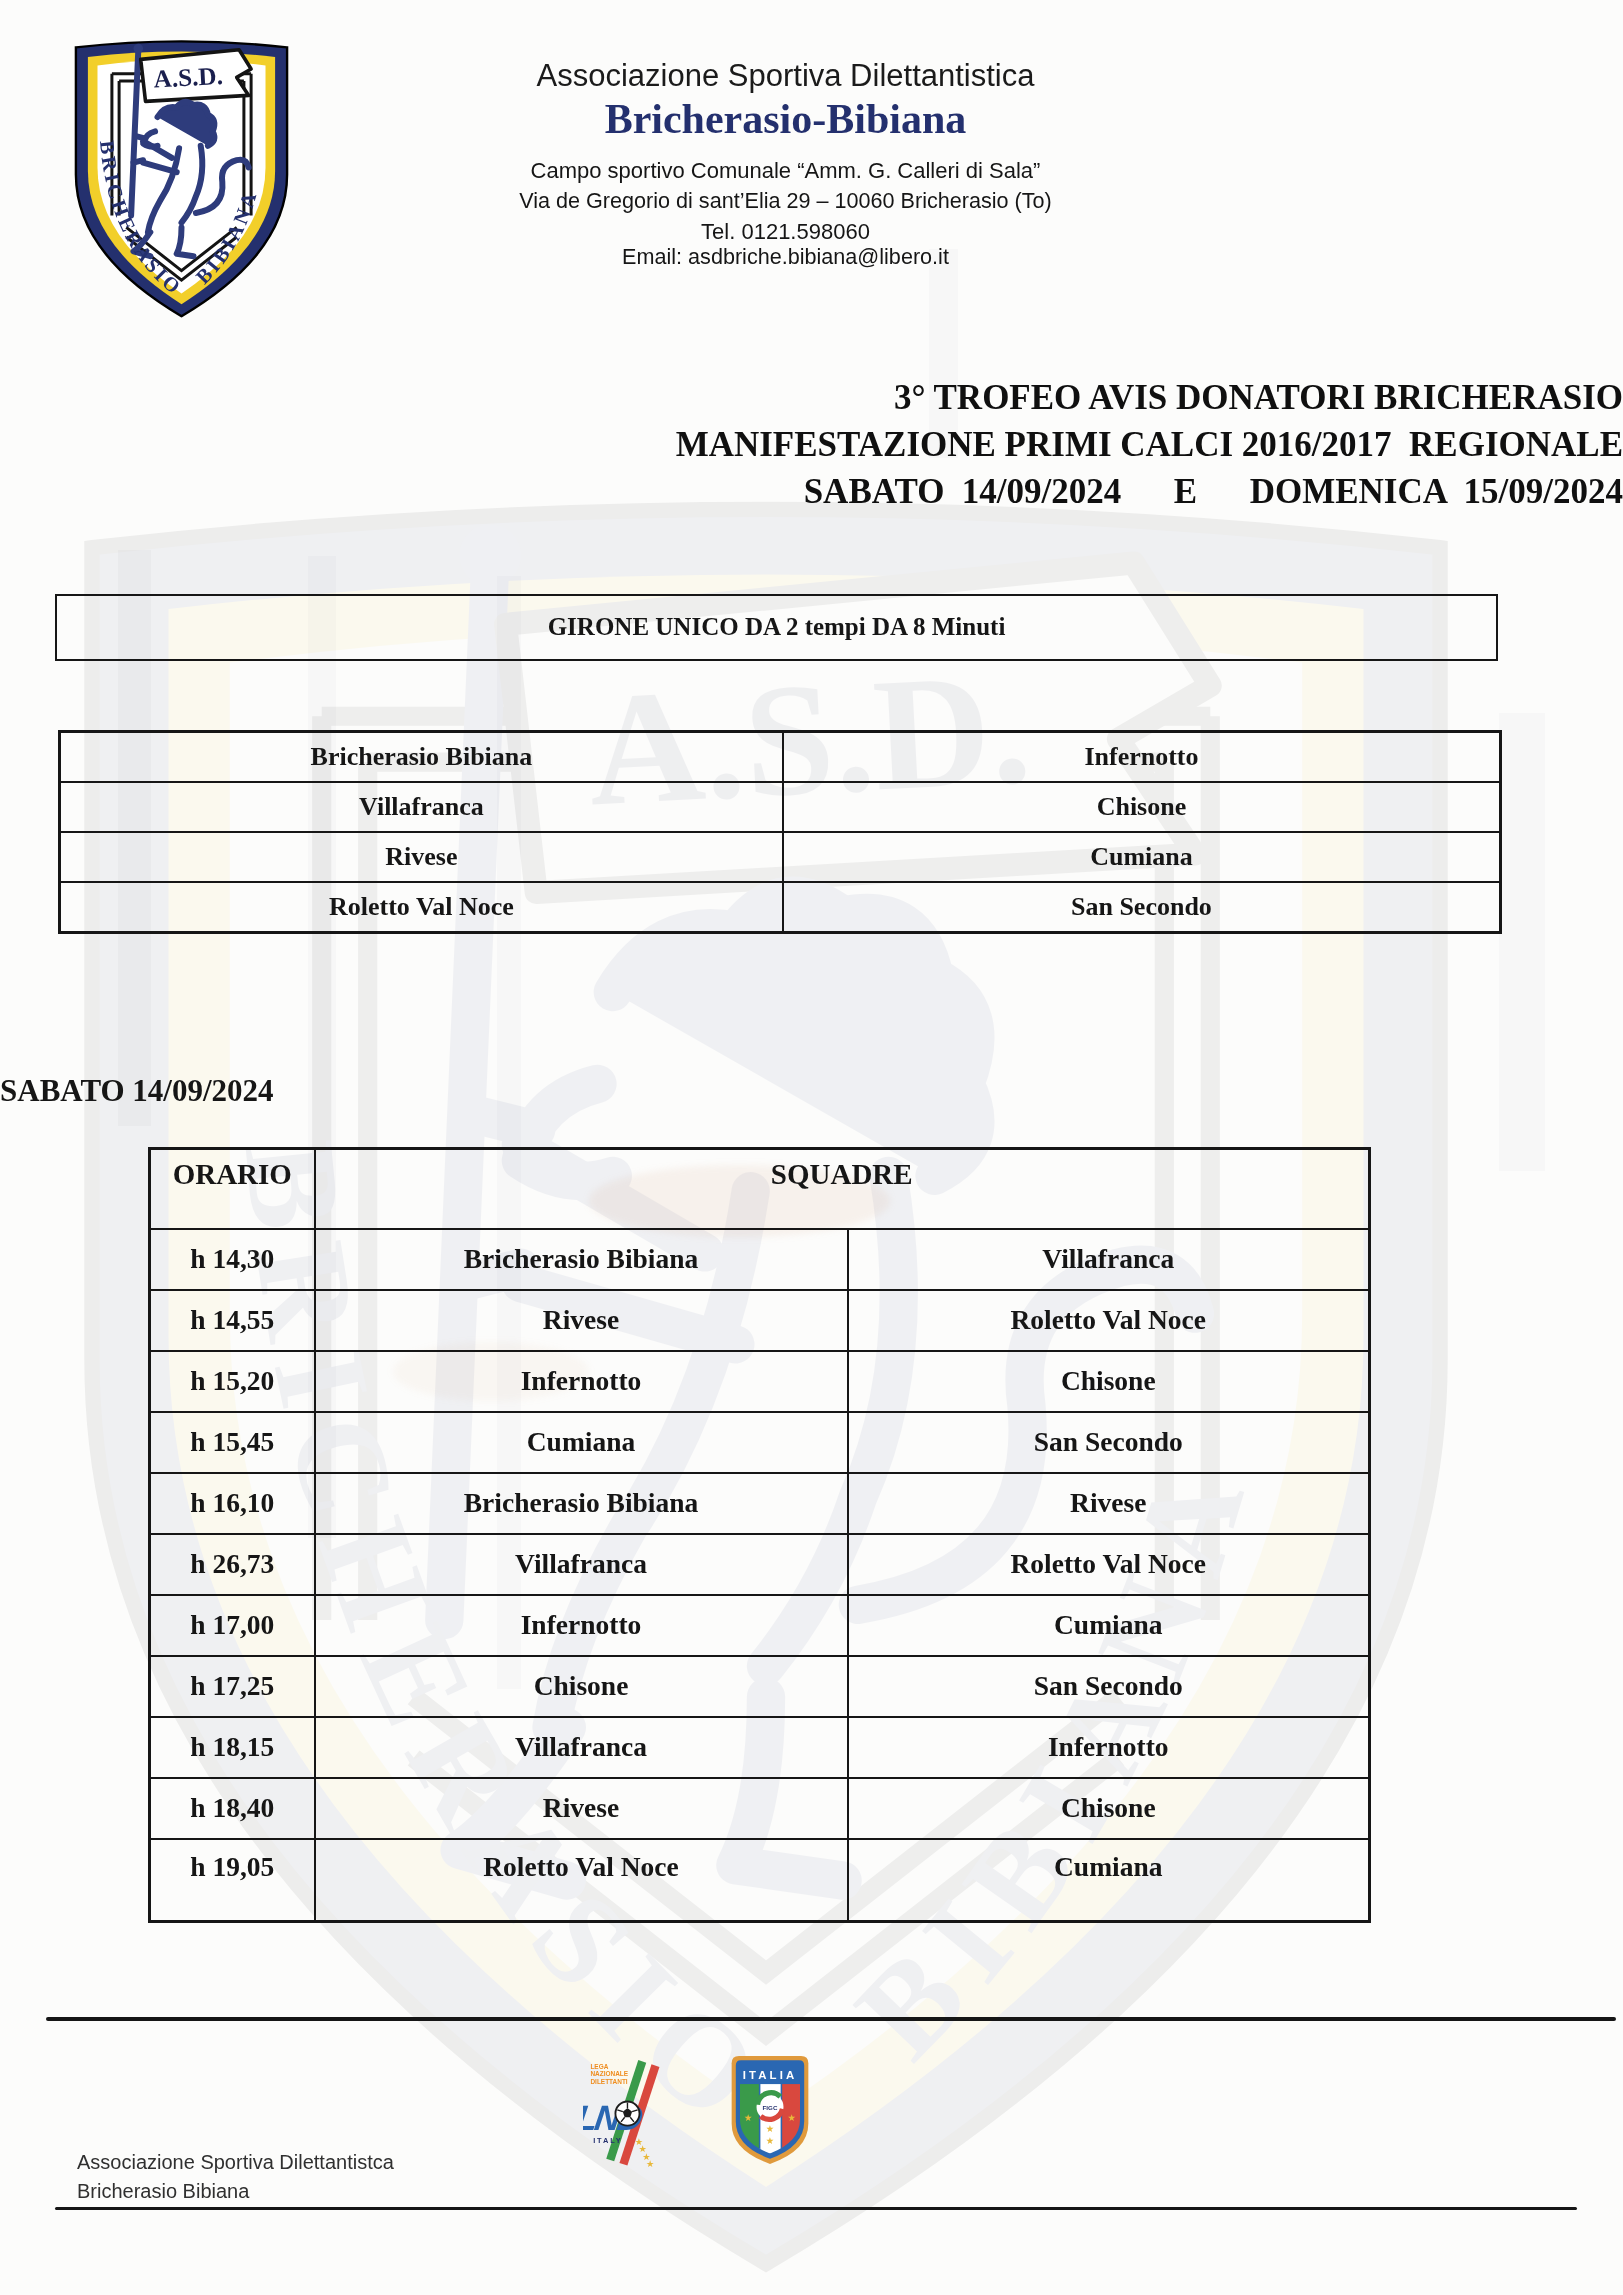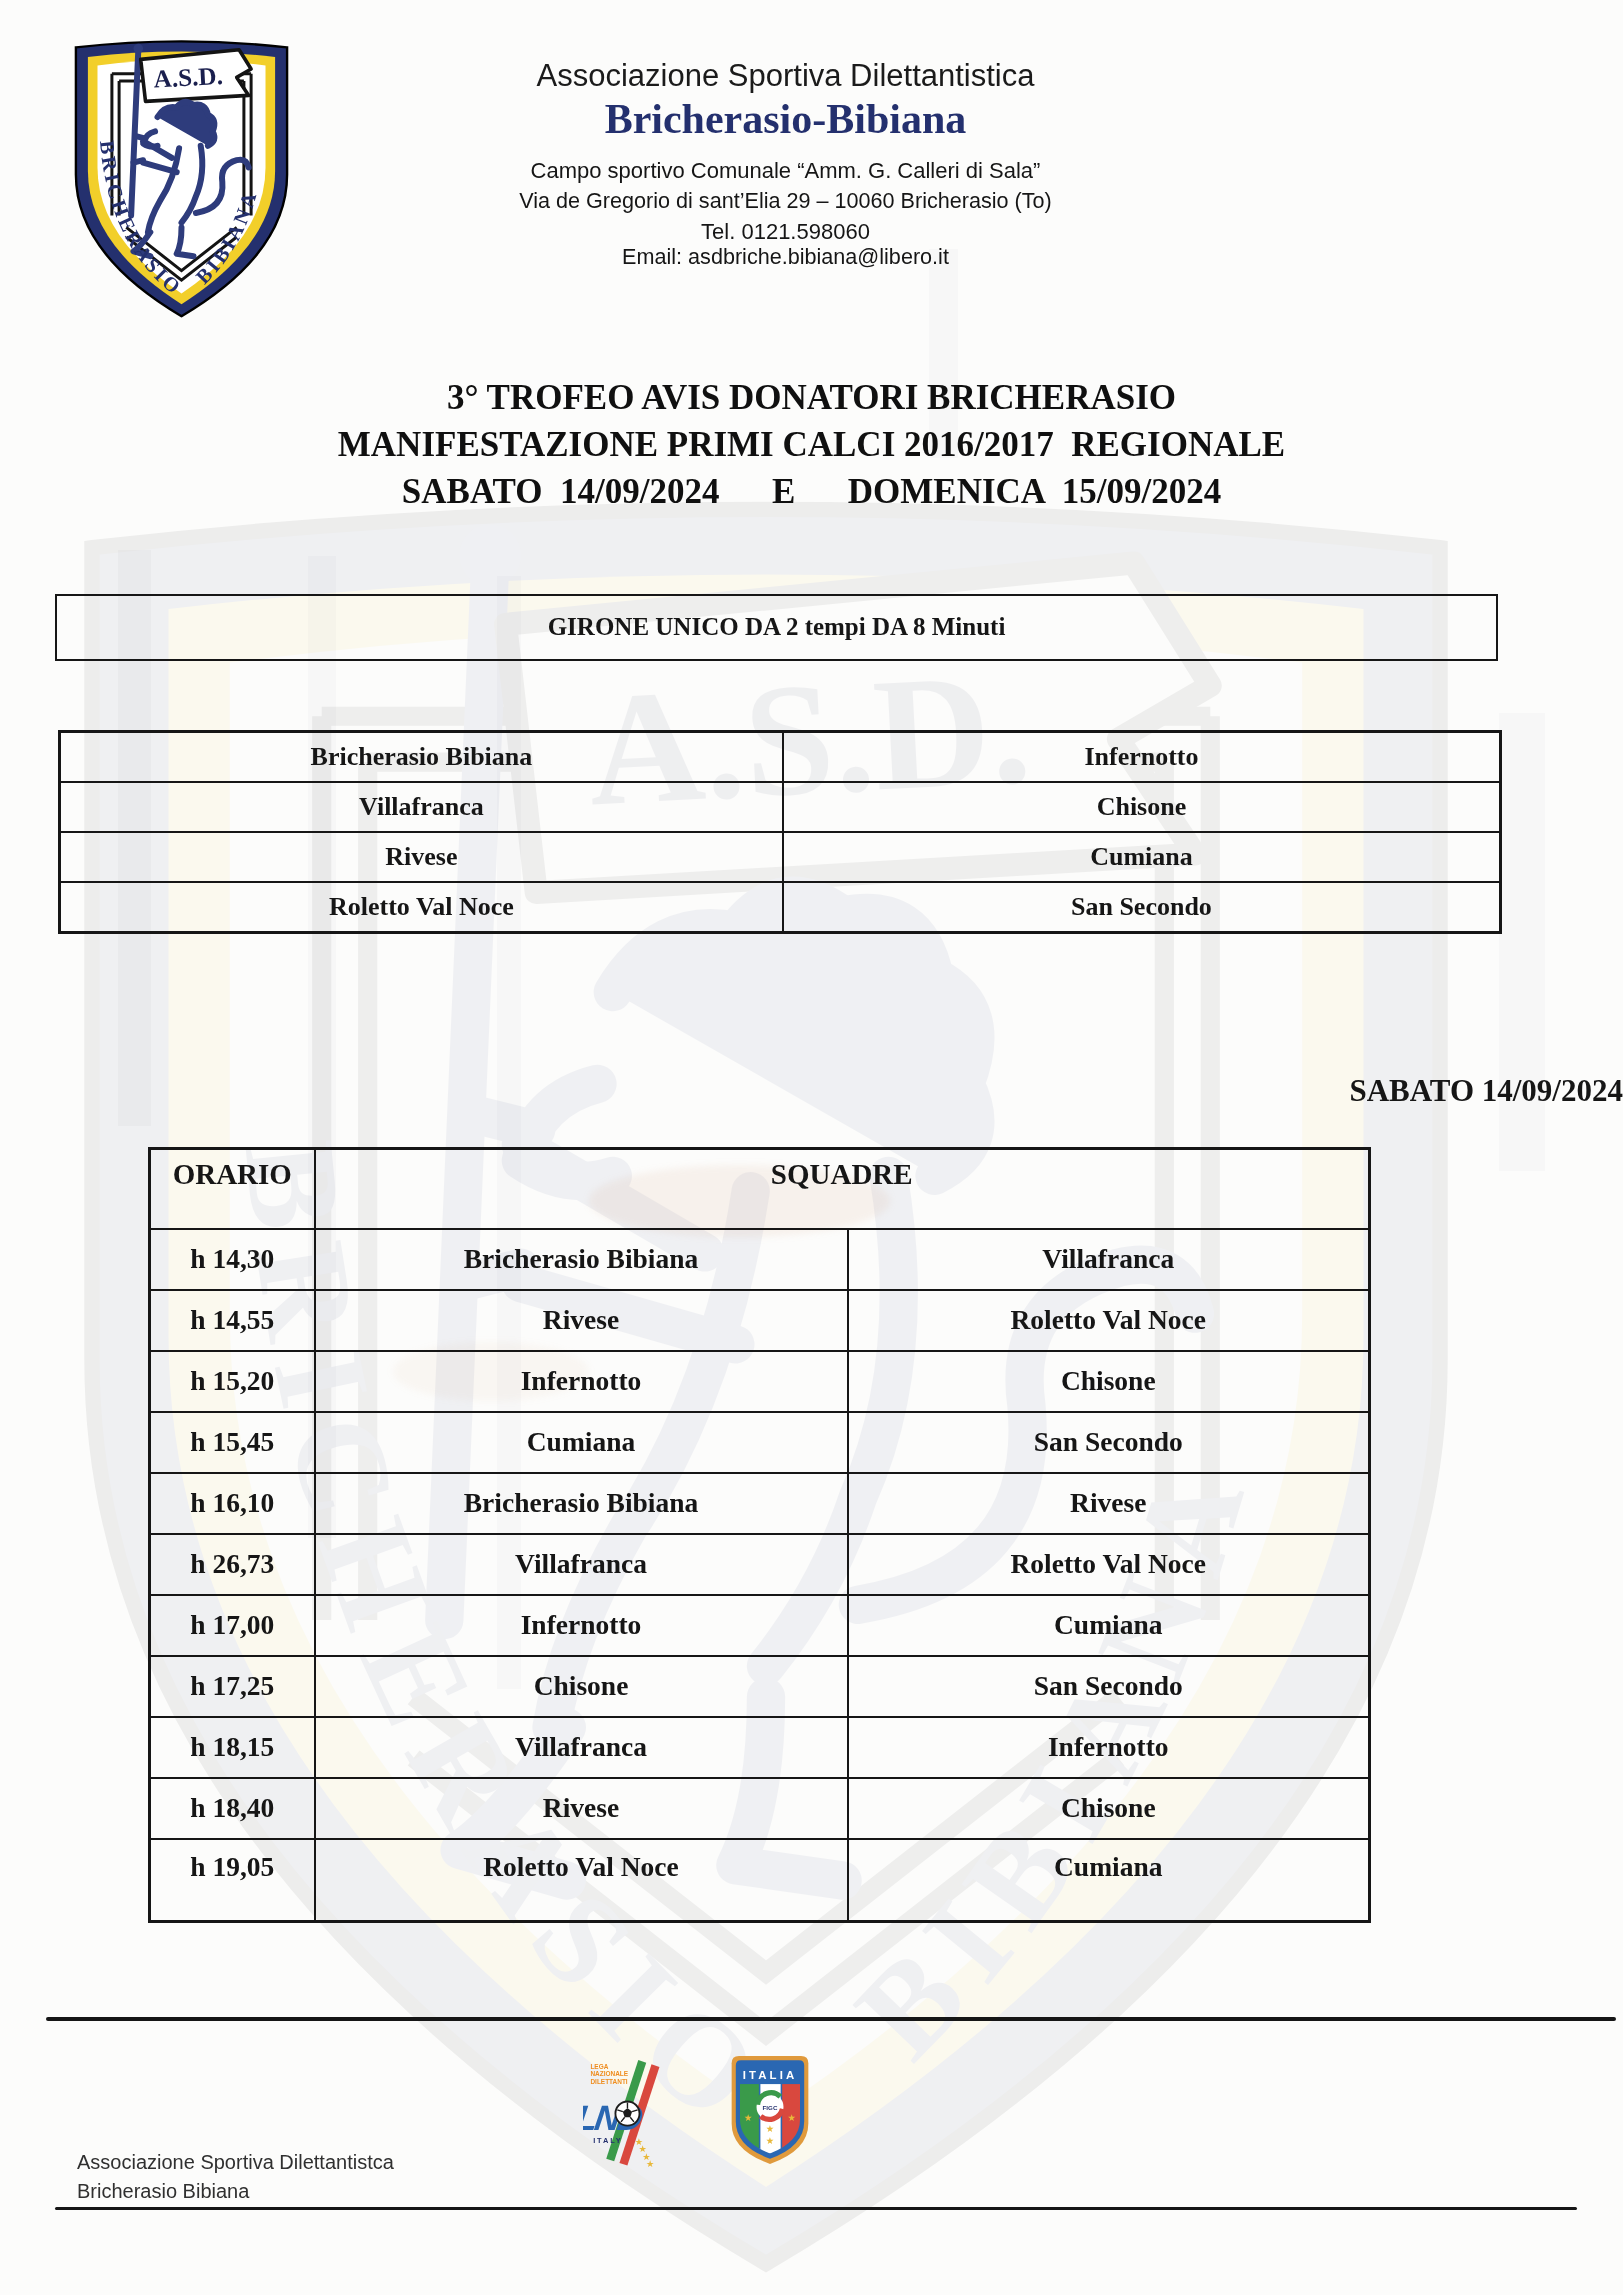--- a/index.html
+++ b/index.html
@@ -19,35 +19,35 @@
   .hdr{position:absolute;left:275px;top:59px;width:1021px;text-align:center;
        font-family:"Liberation Sans",sans-serif;line-height:1.12;}
   .hdr-line1{font-size:31px;color:#1b1b1b;}
   .hdr-name{font-family:"Liberation Serif",serif;font-weight:bold;font-size:42px;
             color:var(--navy,#24306e);margin-top:2.6px;}
   .hdr-addr1{font-size:22px;margin-top:16px;}
   .hdr-addr2{font-size:21.6px;margin-top:5.2px;}
   .hdr-phone{font-size:22px;margin-top:7px;}
   .hdr-email{font-size:21.6px;}
   
-  .title{position:absolute;left:0;top:374px;width:1623px;text-align:center;}
+  .title{position:absolute;left:0;top:374px;width:1623px;text-align:right;}
   .title-line{font-weight:bold;font-size:35px;line-height:47px;white-space:pre;
               font-family:"Liberation Serif",serif;color:#101010;}
   
   .girone{position:absolute;left:55px;top:594px;width:1443px;height:67px;
           border:2.6px solid var(--ink,#141414);box-sizing:border-box;text-align:center;}
   .girone span{font-weight:bold;font-size:25px;line-height:62px;}
   
   table{border-collapse:collapse;table-layout:fixed;background:transparent;}
   td{border:2px solid var(--ink,#141414);text-align:center;vertical-align:middle;
      font-weight:bold;overflow:hidden;}
   .teams{position:absolute;left:58px;top:730px;width:1444px;border:3.3px solid var(--ink,#141414);}
   .teams td{height:46px;font-size:26px;}
   
-  .sat-heading{position:absolute;left:0;top:1073px;width:1623px;text-align:right;
+  .sat-heading{position:absolute;left:0;top:1073px;width:1623px;text-align:left;
                font-weight:bold;font-size:31px;}
   .sched{position:absolute;left:148px;top:1147px;width:1220px;border:3.3px solid var(--ink,#141414);}
   .sched td{font-size:27.5px;}
   .sched .hrow td{height:69px;vertical-align:top;padding-top:7.9px;font-size:29px;}
   .sched .drow td{height:57px;}
   .sched .tall td{height:68px;vertical-align:top;padding-top:11px;}
   
   .rule{position:absolute;background:var(--ink,#141414);border-radius:2px;}
   .rule-top{left:46px;top:2017px;width:1570px;height:3.9px;}
   .rule-bottom{left:55px;top:2207px;width:1522px;height:3.3px;}

